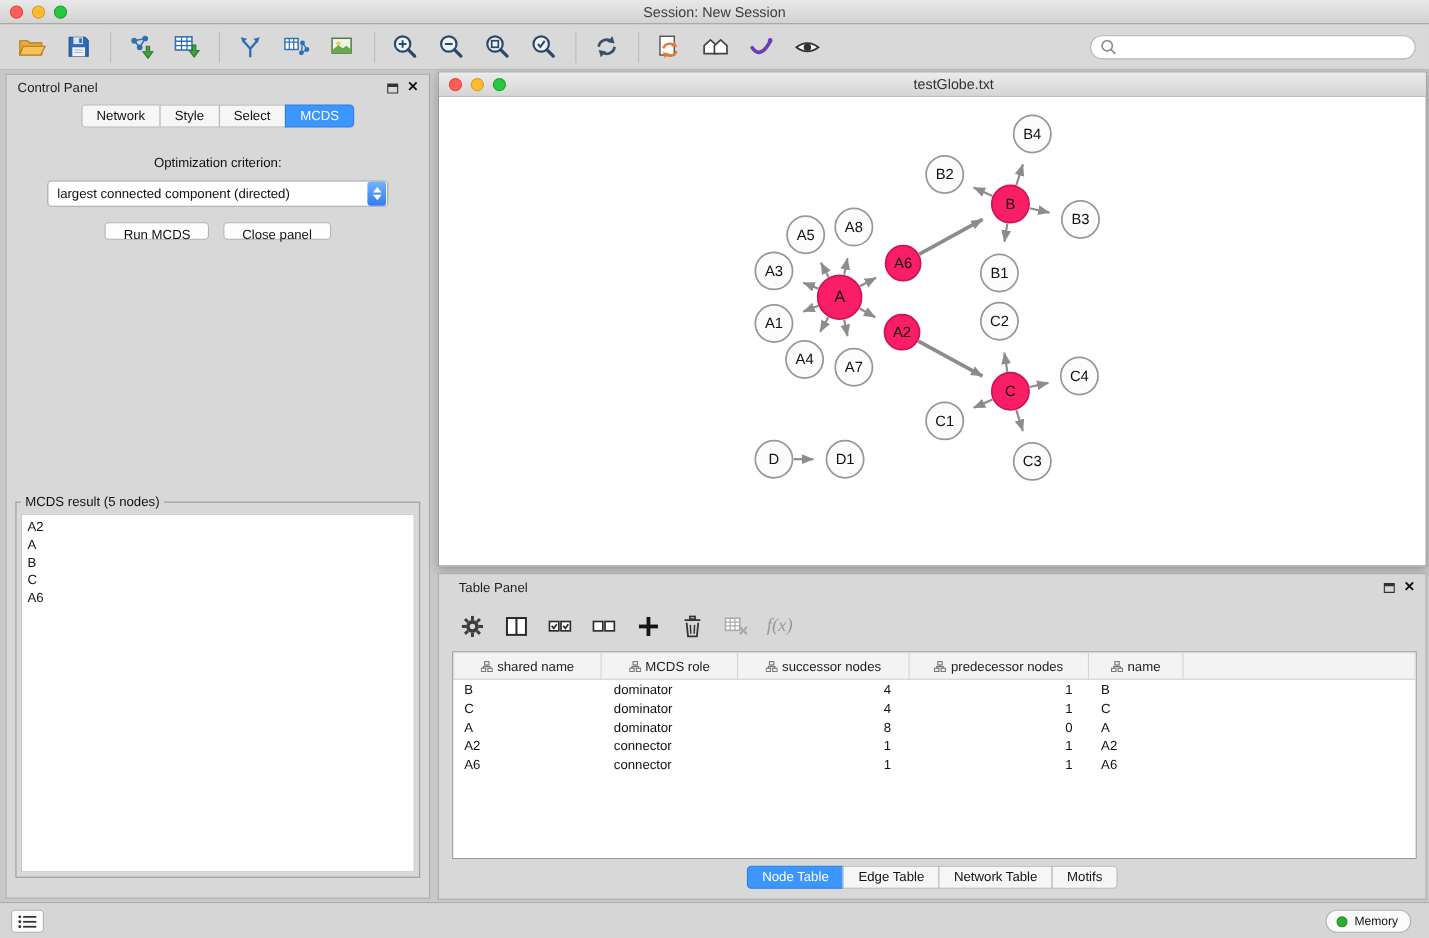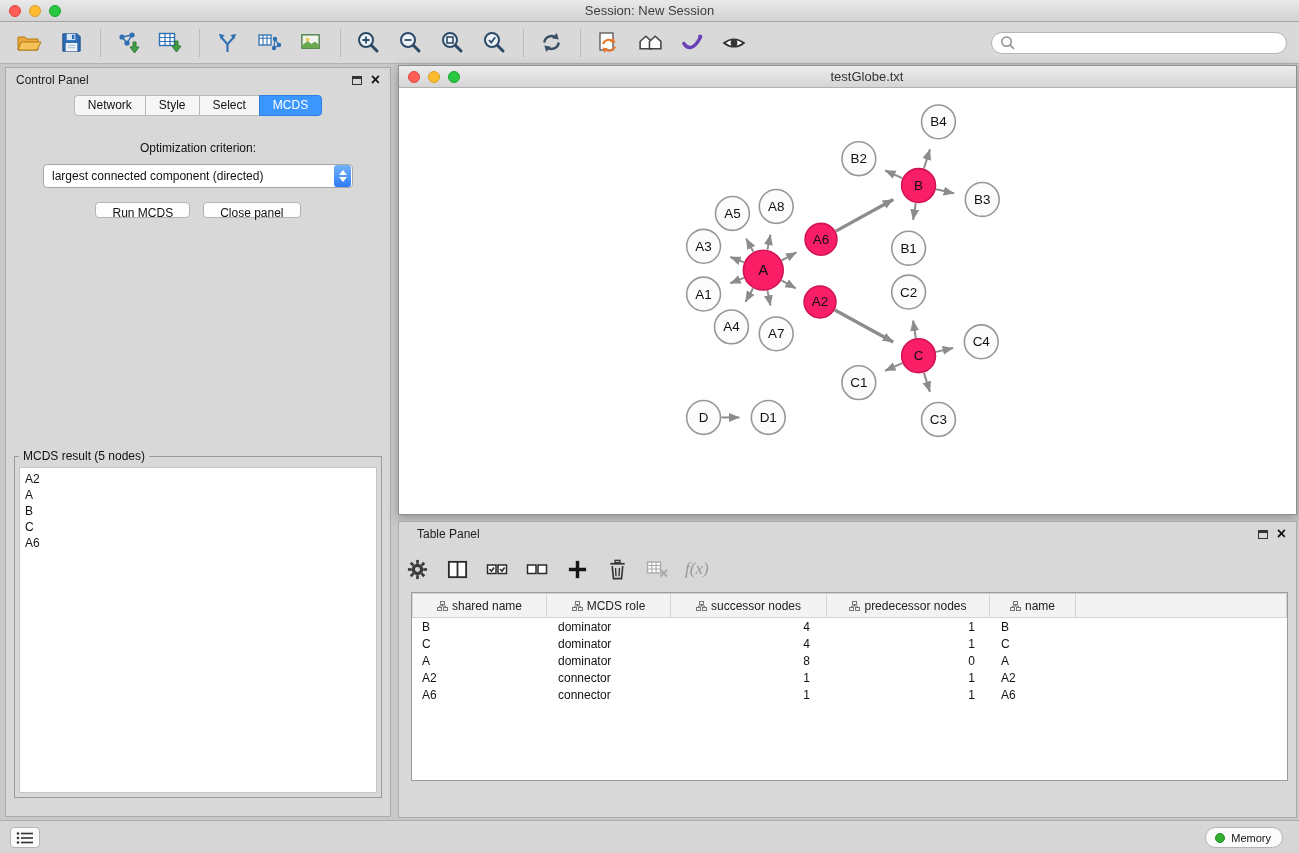--- a/index.html
+++ b/index.html
@@ -77,21 +77,21 @@
   .net-titlebar { position:absolute; top:0; left:0; right:0; height:22px;
     background:linear-gradient(#ececec,#d5d5d5); border-bottom:1px solid #b0b0b0; }
   .net-title { text-align:center; line-height:21px; font-size:13px; color:#333;padding-left:39px; }
   .net-canvas { position:absolute; top:23px; left:1px; right:1px; bottom:1px; background:#fff; }
   .net-canvas svg { width:100%; height:100%; display:block; }
 
   
   .table-panel { position:absolute; left:398px; top:457px; width:899px; bottom:2px;
     background:#d8d8d8; border:1px solid #ababab; }
   .tp-toolbar { position:absolute; top:26px; left:0; right:0; height:42px;
-    display:flex; align-items:center; padding-left:6px; gap:16px; }
+    display:flex; align-items:center; padding-left:18px; gap:16px; }
   .tp-icon { width:24px; height:24px; display:flex; align-items:center; justify-content:center; }
   .fx { font-family:"Liberation Serif", serif; font-style:italic; font-size:17px; color:#9a9a9a; }
   .tp-table-wrap { position:absolute; left:12px; right:8px; top:70px; bottom:36px;
     background:#fff; border:1px solid #9b9b9b; overflow:hidden; }
   .tp-table { display:table; width:100%; table-layout:fixed; border-collapse:collapse; }
   .tp-row { display:table-row; }
   .th, .td { display:table-cell; vertical-align:middle; font-size:12px; }
   .th { background:#f3f3f3; border:1px solid #d4d4d4; height:24px; text-align:center; color:#222; }
   .th svg { vertical-align:-1px; margin-right:4px; }
   .td { height:17px; color:#111; }
@@ -569,20 +569,26 @@
               <div class="td c1">connector</div>
               <div class="td c2">1</div>
               <div class="td c3">1</div>
               <div class="td c4">A6</div>
               <div class="td c5"></div>
             </div>
           </div>
       </div>
     </div>
 
+    <div class="tp-tabs seg-tabs" id="tp-tabs">
+        <div class="seg-tab active">Node Table</div>
+        <div class="seg-tab">Edge Table</div>
+        <div class="seg-tab">Network Table</div>
+        <div class="seg-tab">Motifs</div>
+      </div>
   </div>
 </div>
 
 <div class="statusbar">
   <div class="menu-btn">
     <svg width="18" height="14" viewBox="0 0 18 14">
       <circle cx="2" cy="2.5" r="1.3" fill="#333"></circle>
         <rect x="5" y="1.7" width="12" height="1.6" fill="#333"></rect>
       <circle cx="2" cy="7" r="1.3" fill="#333"></circle>
         <rect x="5" y="6.2" width="12" height="1.6" fill="#333"></rect>

